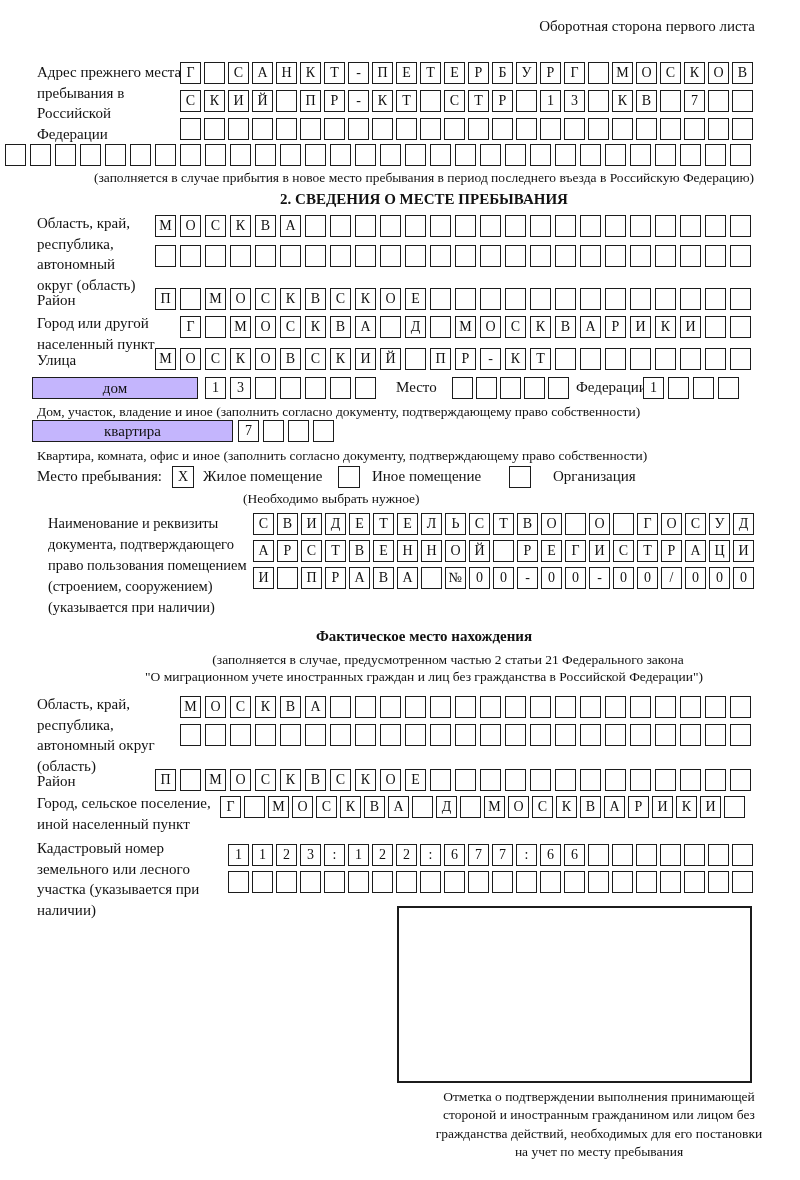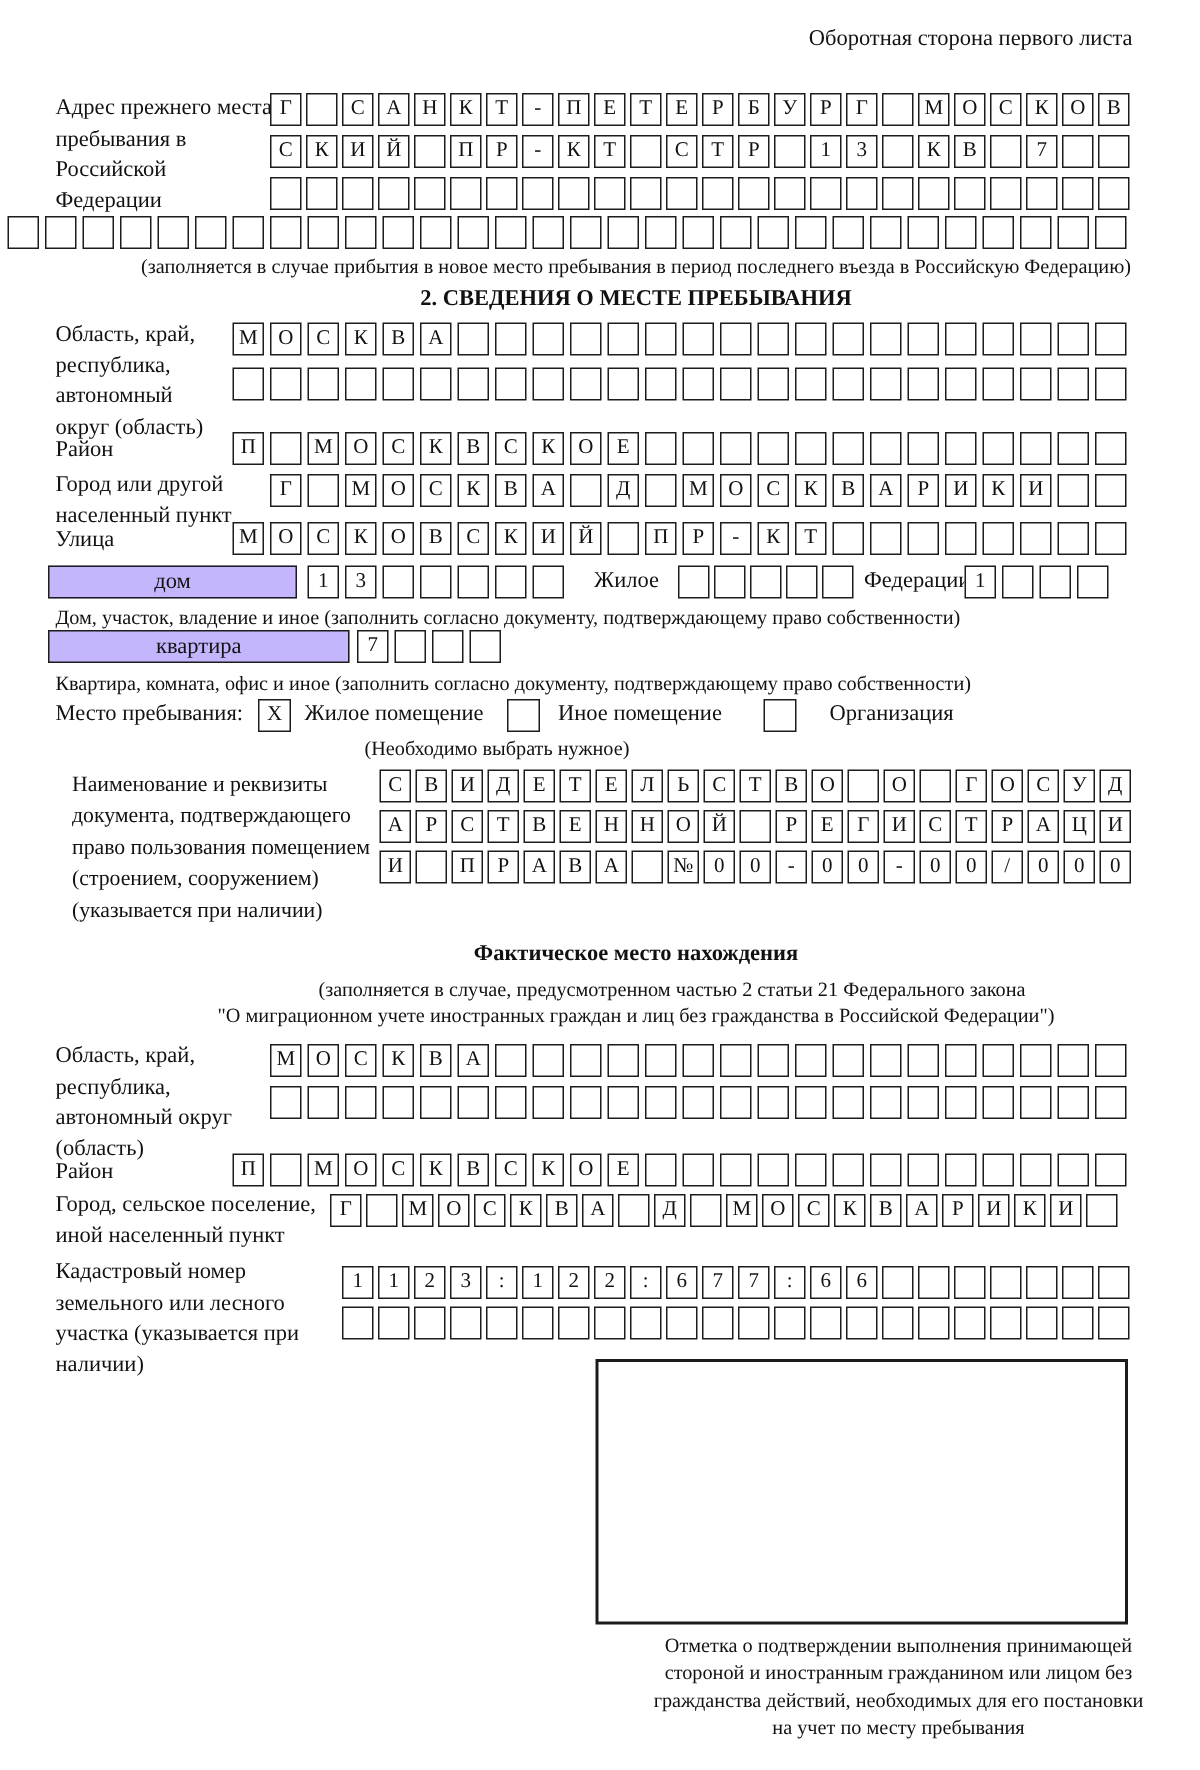--- a/index.html
+++ b/index.html
@@ -285,21 +285,21 @@
   <div class="abs widebox" style="left:32px;top:377px;width:166px;">дом</div>
   <div class="abs cellrow p25" style="left:205px;top:377px;">
       <span class="cell">1</span>
       <span class="cell">3</span>
       <span class="cell"></span>
       <span class="cell"></span>
       <span class="cell"></span>
       <span class="cell"></span>
       <span class="cell"></span>
     </div>
-  <div class="abs inline-label" style="left:396px;top:379px;">Жилое</div>
+  <div class="abs inline-label" style="left:396px;top:379px;">Место</div>
   <div class="abs cellrow p24" style="left:452px;top:377px;">
       <span class="cell"></span>
       <span class="cell"></span>
       <span class="cell"></span>
       <span class="cell"></span>
       <span class="cell"></span>
     </div>
   <div class="abs inline-label" style="left:576px;top:379px;">Федерации</div>
   <div class="abs cellrow p25" style="left:643px;top:377px;">
       <span class="cell">1</span>

